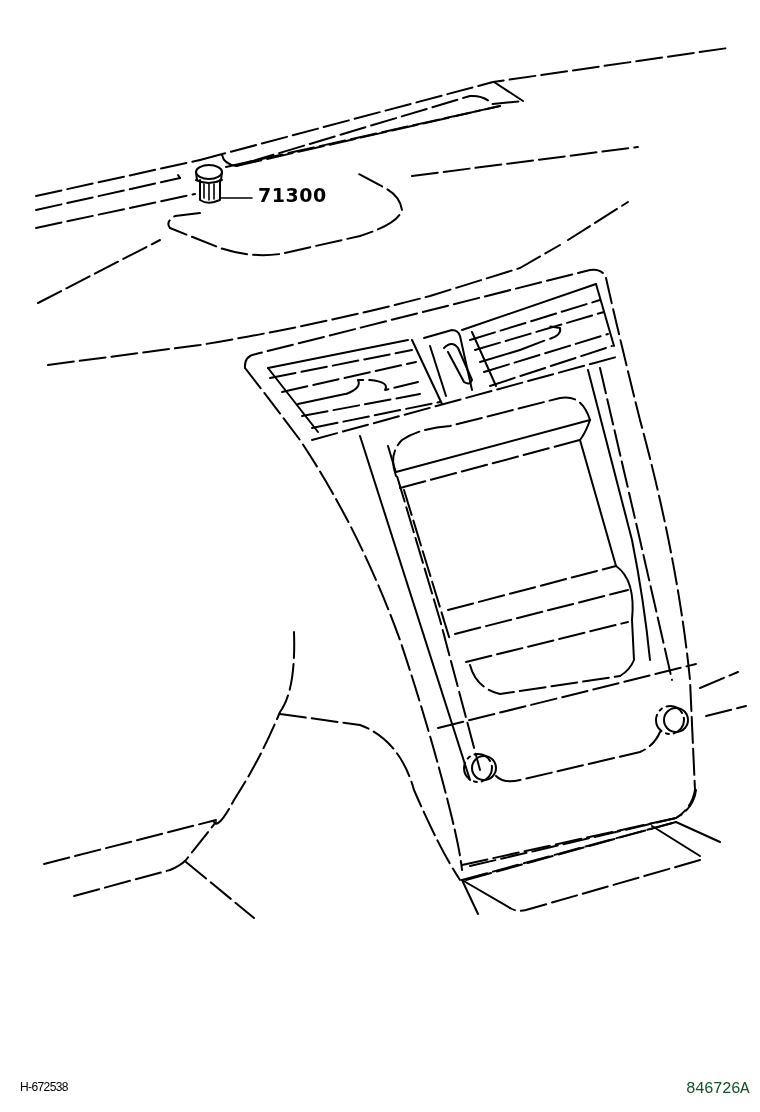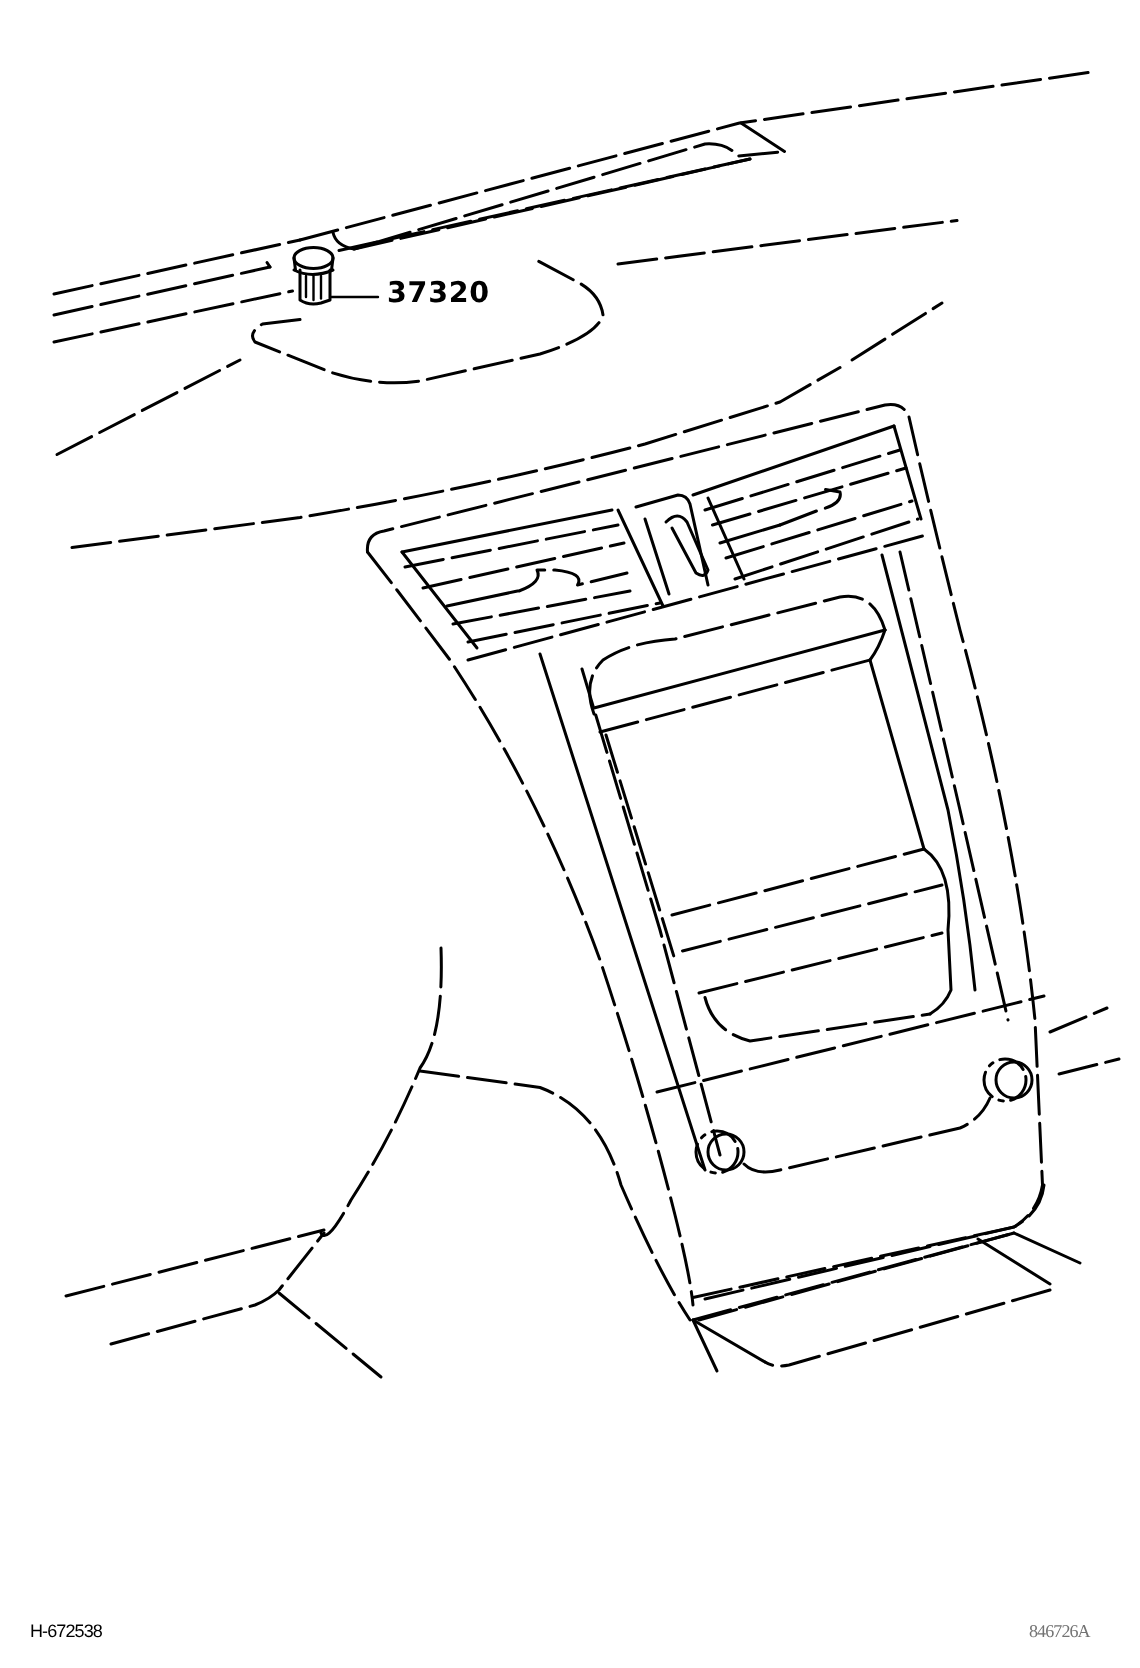--- a/index.html
+++ b/index.html
@@ -54,24 +54,24 @@
       top: 1080px;
       font-family: "Liberation Sans", sans-serif;
       font-size: 12px;
       letter-spacing: -0.6px;
       color: #000;
     }
     .code-right {
       position: absolute;
       left: 686px;
       top: 1080px;
-      font-family: Liberation Serif, serif;
-      font-size: 12px;
+      font-family: Liberation Mono, monospace;
+      font-size: 16px;
       letter-spacing: -0.6px;
-      color: #737373;
+      color: #14532d;
     }
   </style>
 </head>
 <body>
 
 <svg id="diagram" viewBox="0 0 760 1112" xmlns="http://www.w3.org/2000/svg">
 
   <g>
     <path class="ln dash2" d="M36,196 L200,160"></path>
     <path class="ln dash2" d="M36,210 L180,178"></path>
@@ -192,15 +192,15 @@
   <g>
     <path class="ln dash2" d="M294,632 Q296,690 280,712 Q260,760 234,800 Q218,830 214,822"></path>
     <path class="ln dash2" d="M280,714 L360,725 Q400,740 414,790 Q440,850 460,880"></path>
     <path class="ln dash2" d="M44,864 L216,820"></path>
     <path class="ln dash2" d="M74,896 L170,870 Q180,866 186,860 L216,822"></path>
     <path class="ln dash2" d="M186,862 L254,918"></path>
   </g>
 
 </svg>
 
-<div class="part-label">37320</div>
+<div class="part-label">71300</div>
 <div class="code-left">H-672538</div>
 <div class="code-right">846726A</div>
 
 </body></html>

